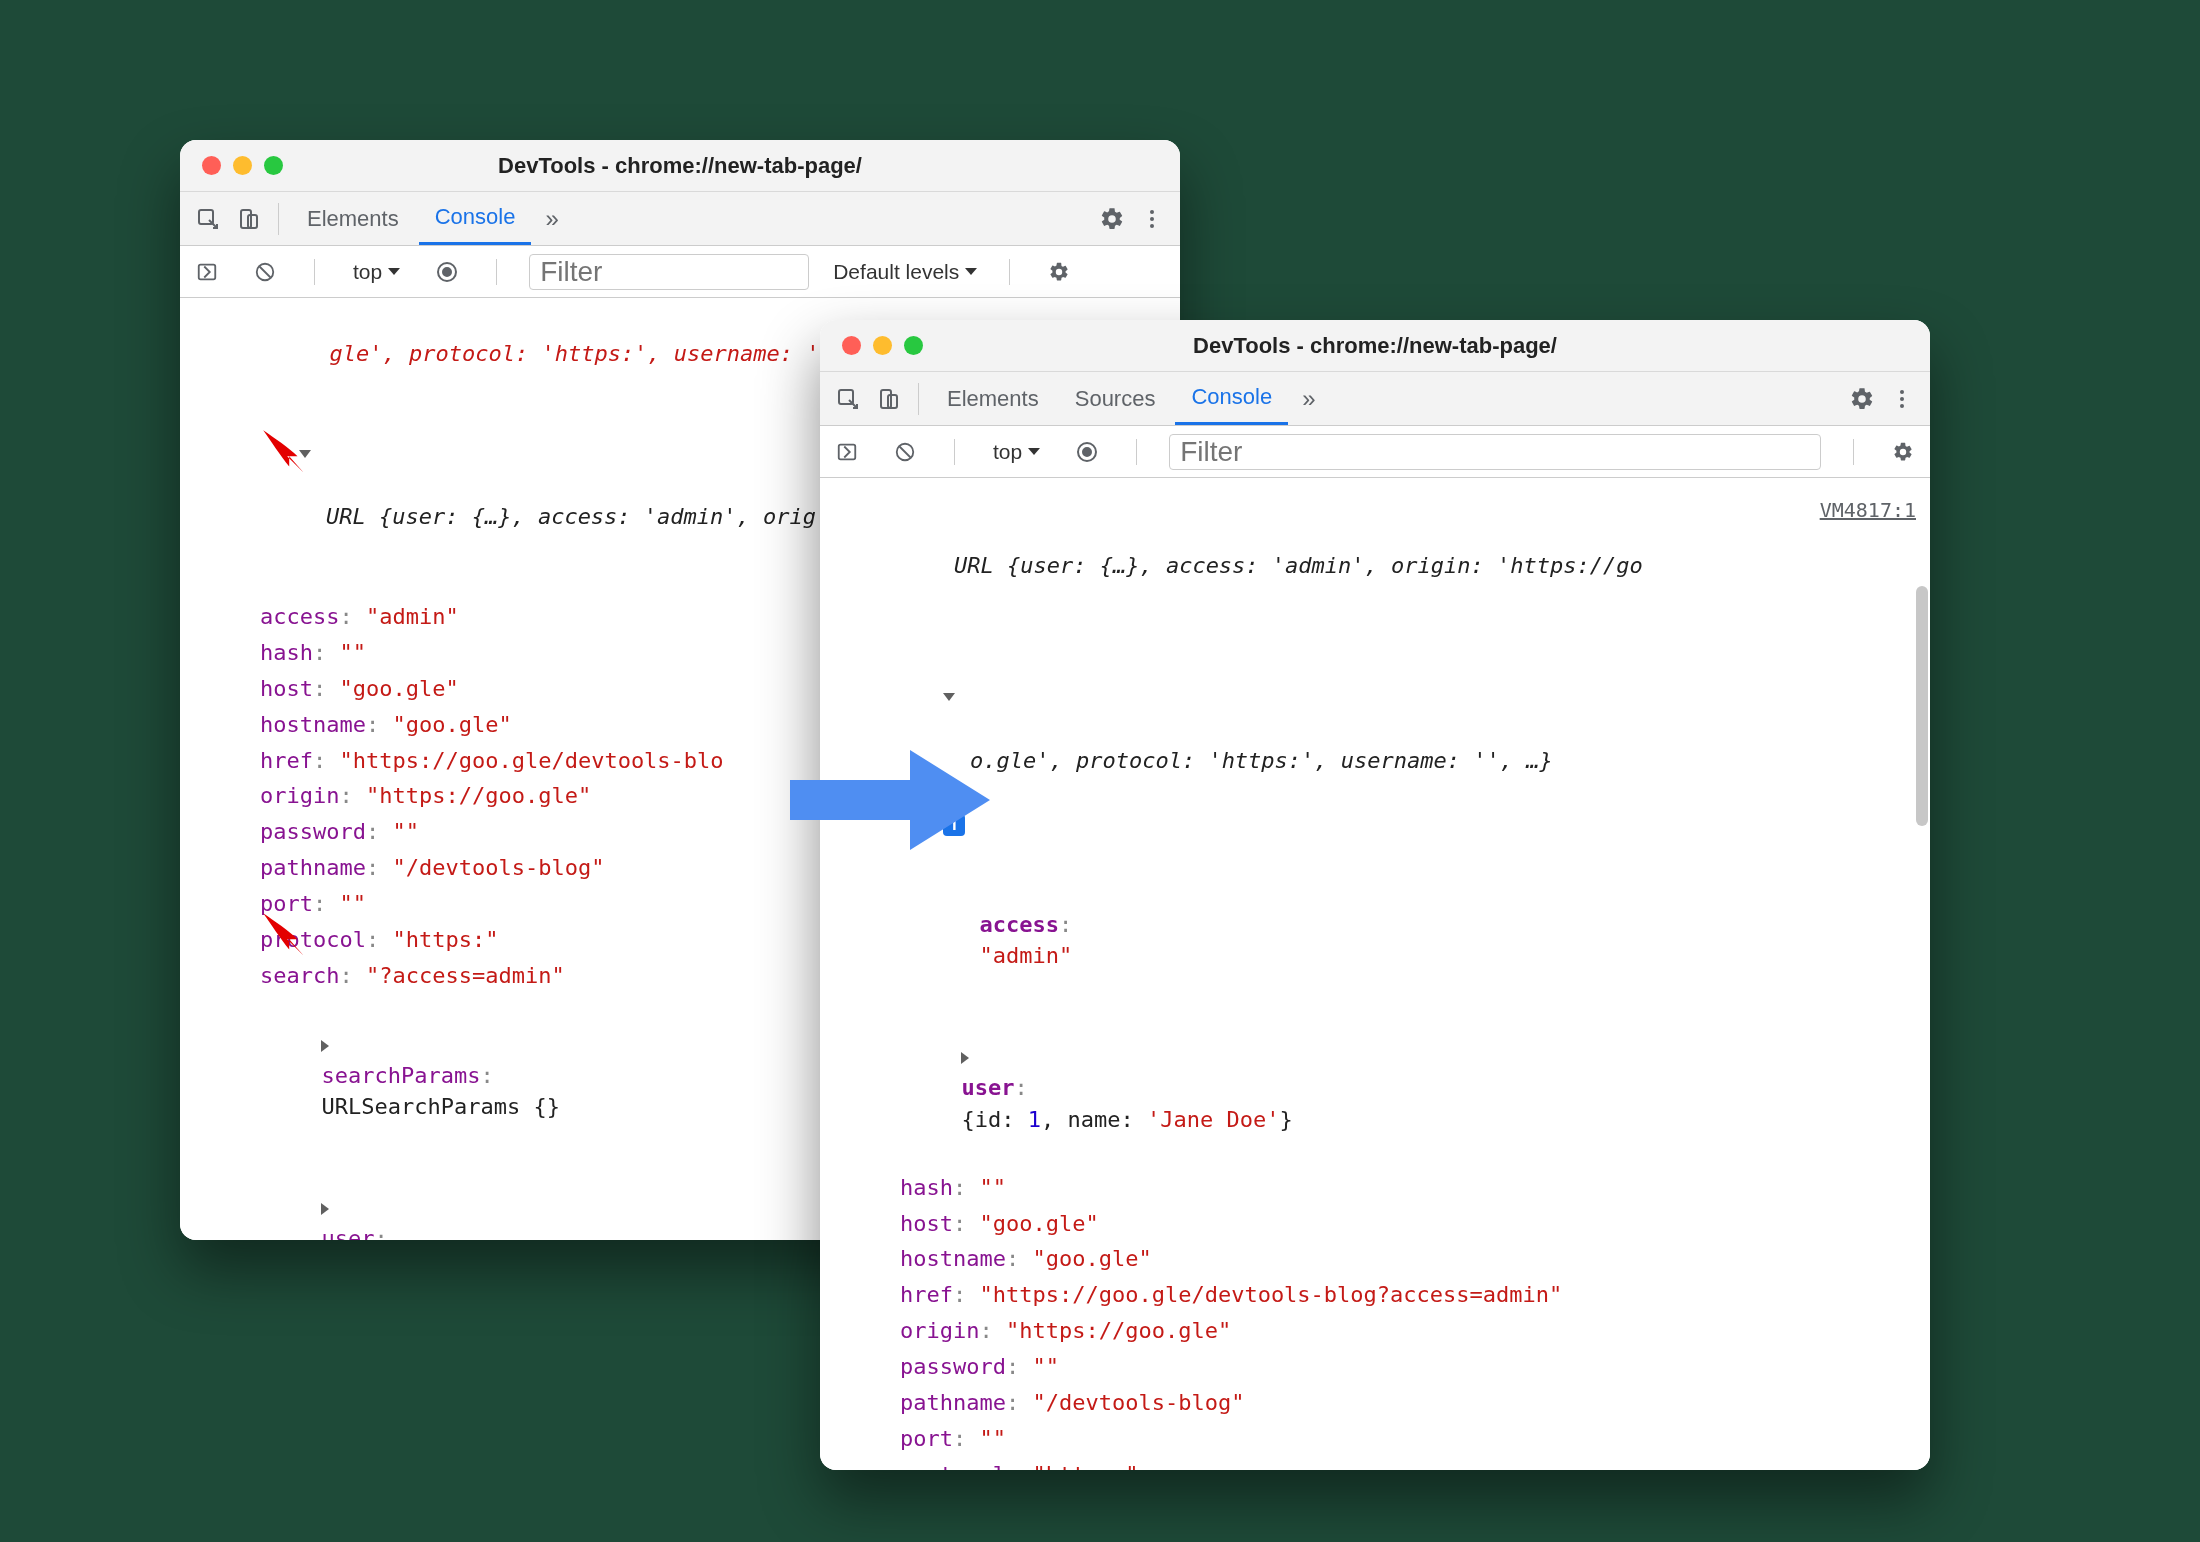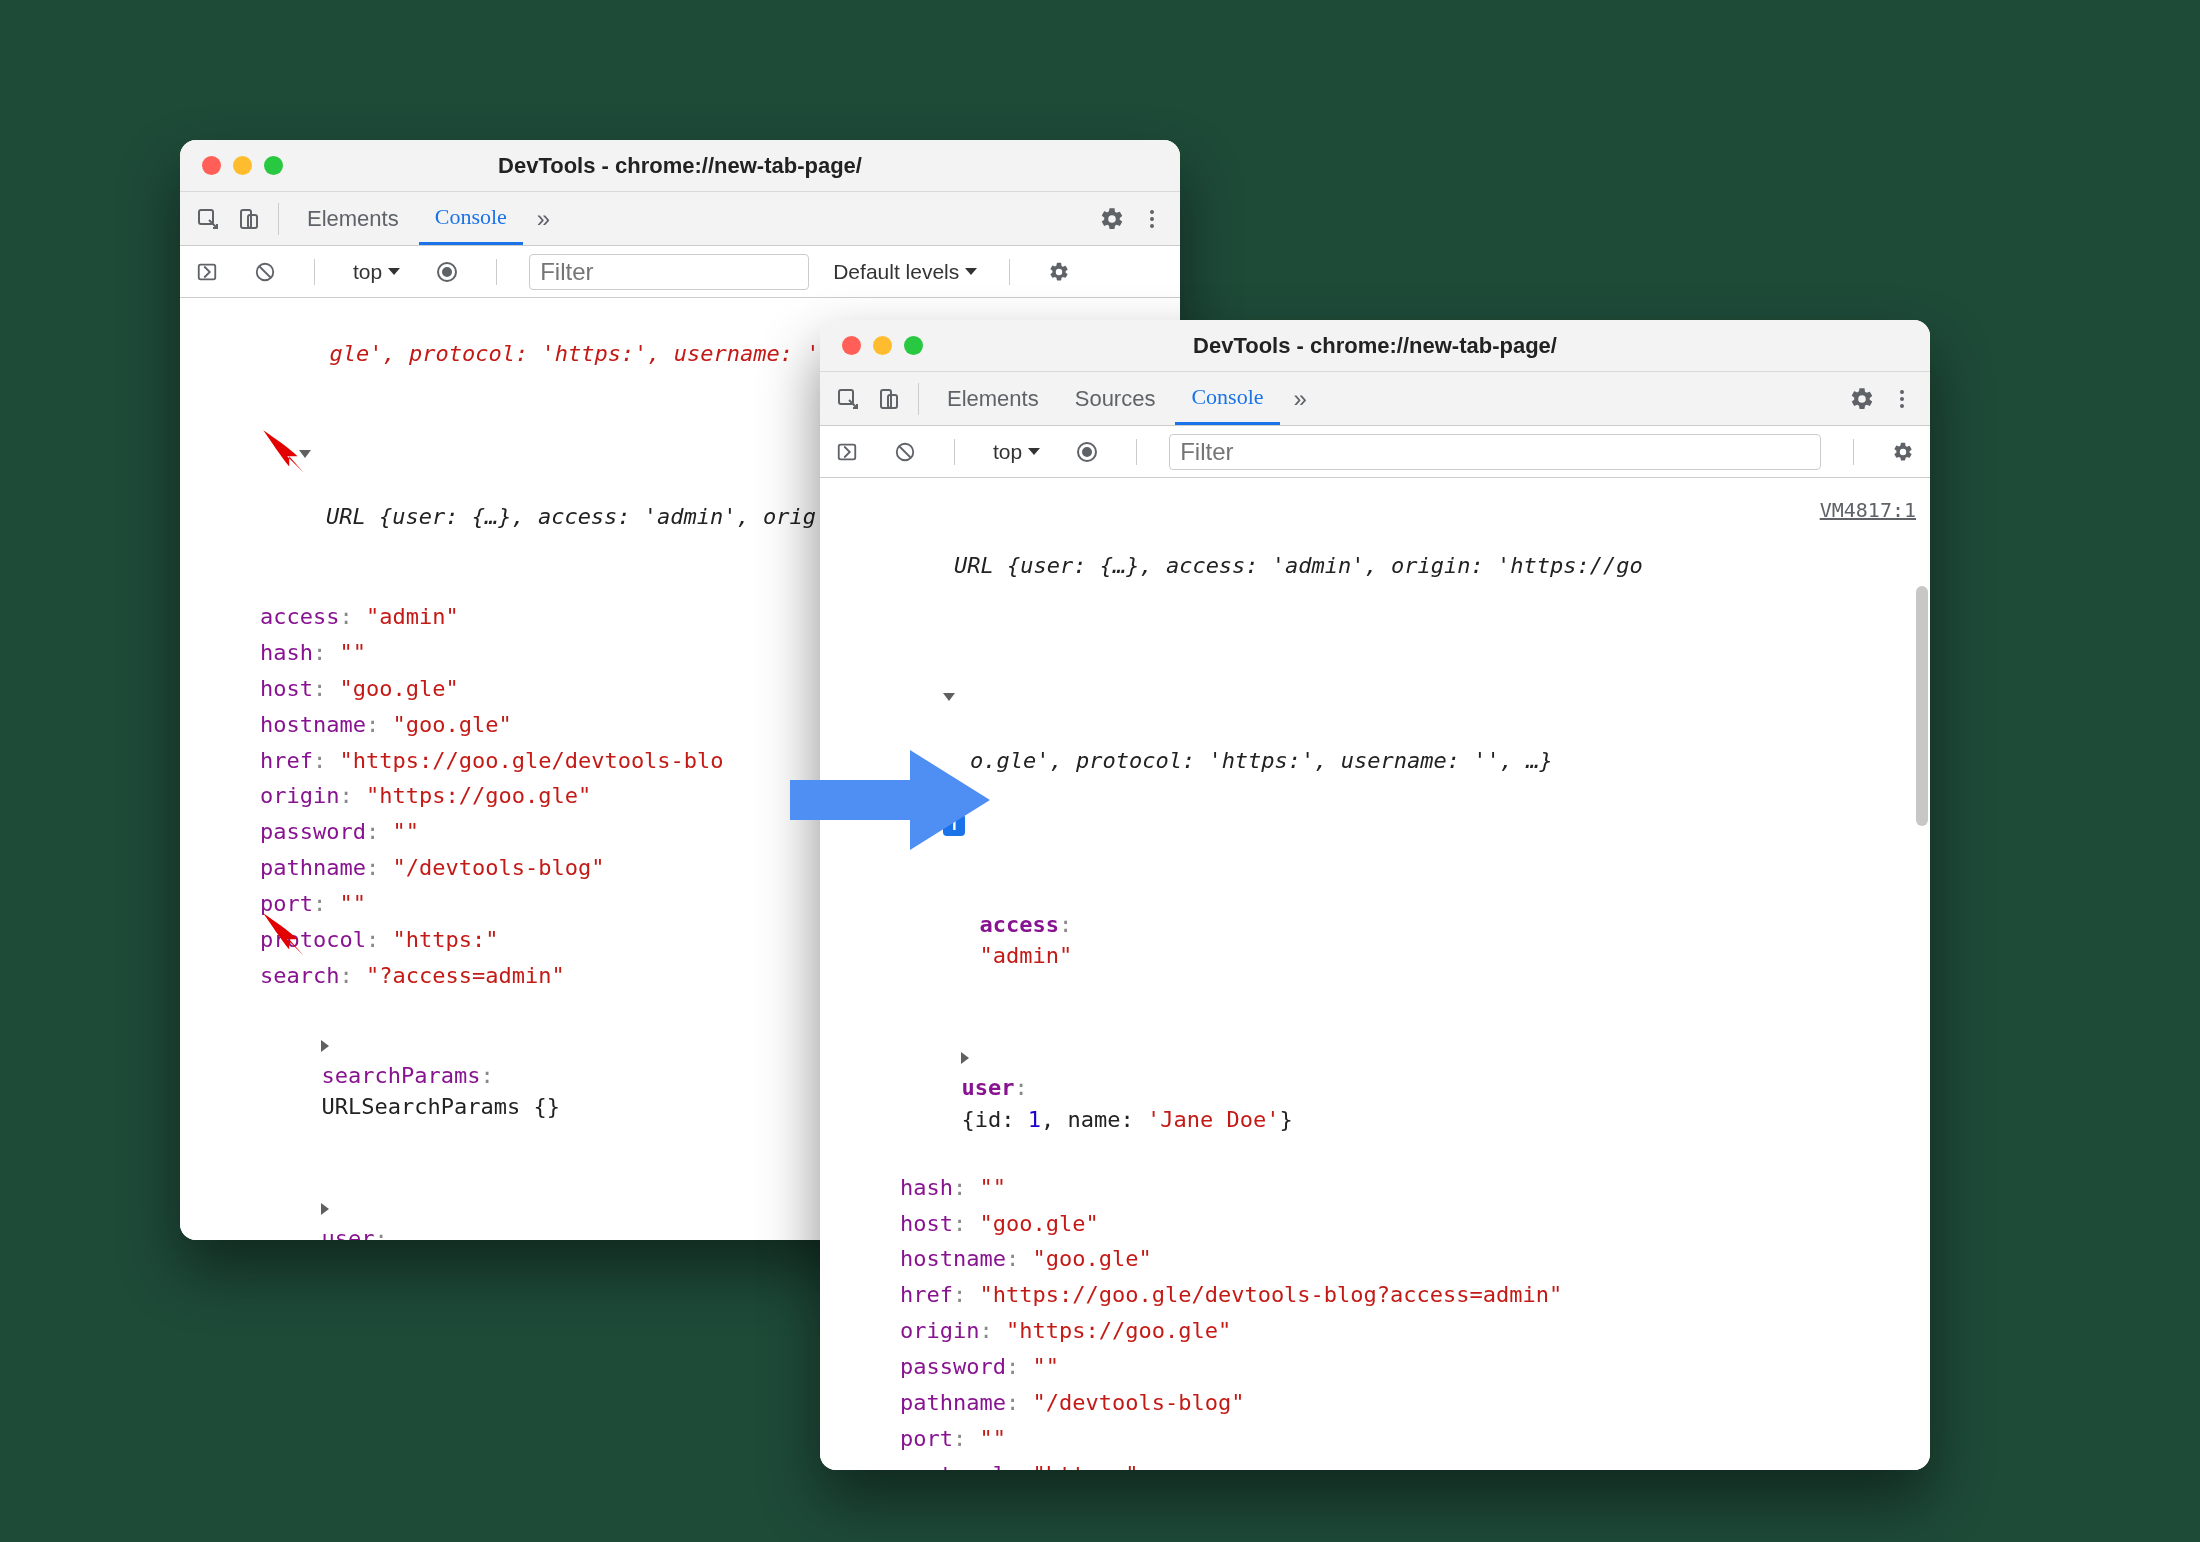--- a/index.html
+++ b/index.html
@@ -65,21 +65,21 @@
   }
   .tb-sep { width: 1px; height: 32px; background: #ccc; margin: 0 8px; }
   .tab {
     padding: 0 16px;
     height: 100%;
     display: flex; align-items: center;
     color: #5f6368;
     font-size: 22px;
     cursor: pointer;
   }
-  .tab.active { color: #1a73e8; border-bottom: 3px solid #1a73e8; font-weight:500;font-family:Liberation Serif, serif; }
+  .tab.active { color: #1a73e8; border-bottom: 3px solid #1a73e8; font-weight:500; }
   .tb-chevrons { color:#5f6368; font-size:24px; padding:0 10px; }
   .spacer { flex: 1; }
 
   
   .subbar {
     height: 52px;
     background: #fff;
     border-bottom: 1px solid #ccc;
     display: flex;
     align-items: center;
@@ -95,21 +95,21 @@
     display:flex;align-items:center;gap:6px;
     color:#333;font-size:21px;padding:0 6px;
   }
   .context-dd .caret { width:0;height:0;border-left:6px solid transparent;border-right:6px solid transparent;border-top:7px solid #333; }
   .filter-input {
     flex:0 0 auto;
     height: 36px;
     border:1px solid #ccc;
     border-radius:4px;
     padding:0 10px;
-    font-size:24px;
+    font-size:28px;
     color:#333;
     background:#fff;
     min-width:0;
   }
   .win-a .filter-input{ width: 280px;}
   .win-b .filter-input{ flex:1; }
   .levels-dd { color:#333; font-size:21px; display:flex;align-items:center;gap:6px; }
 
   
   .console-body {

